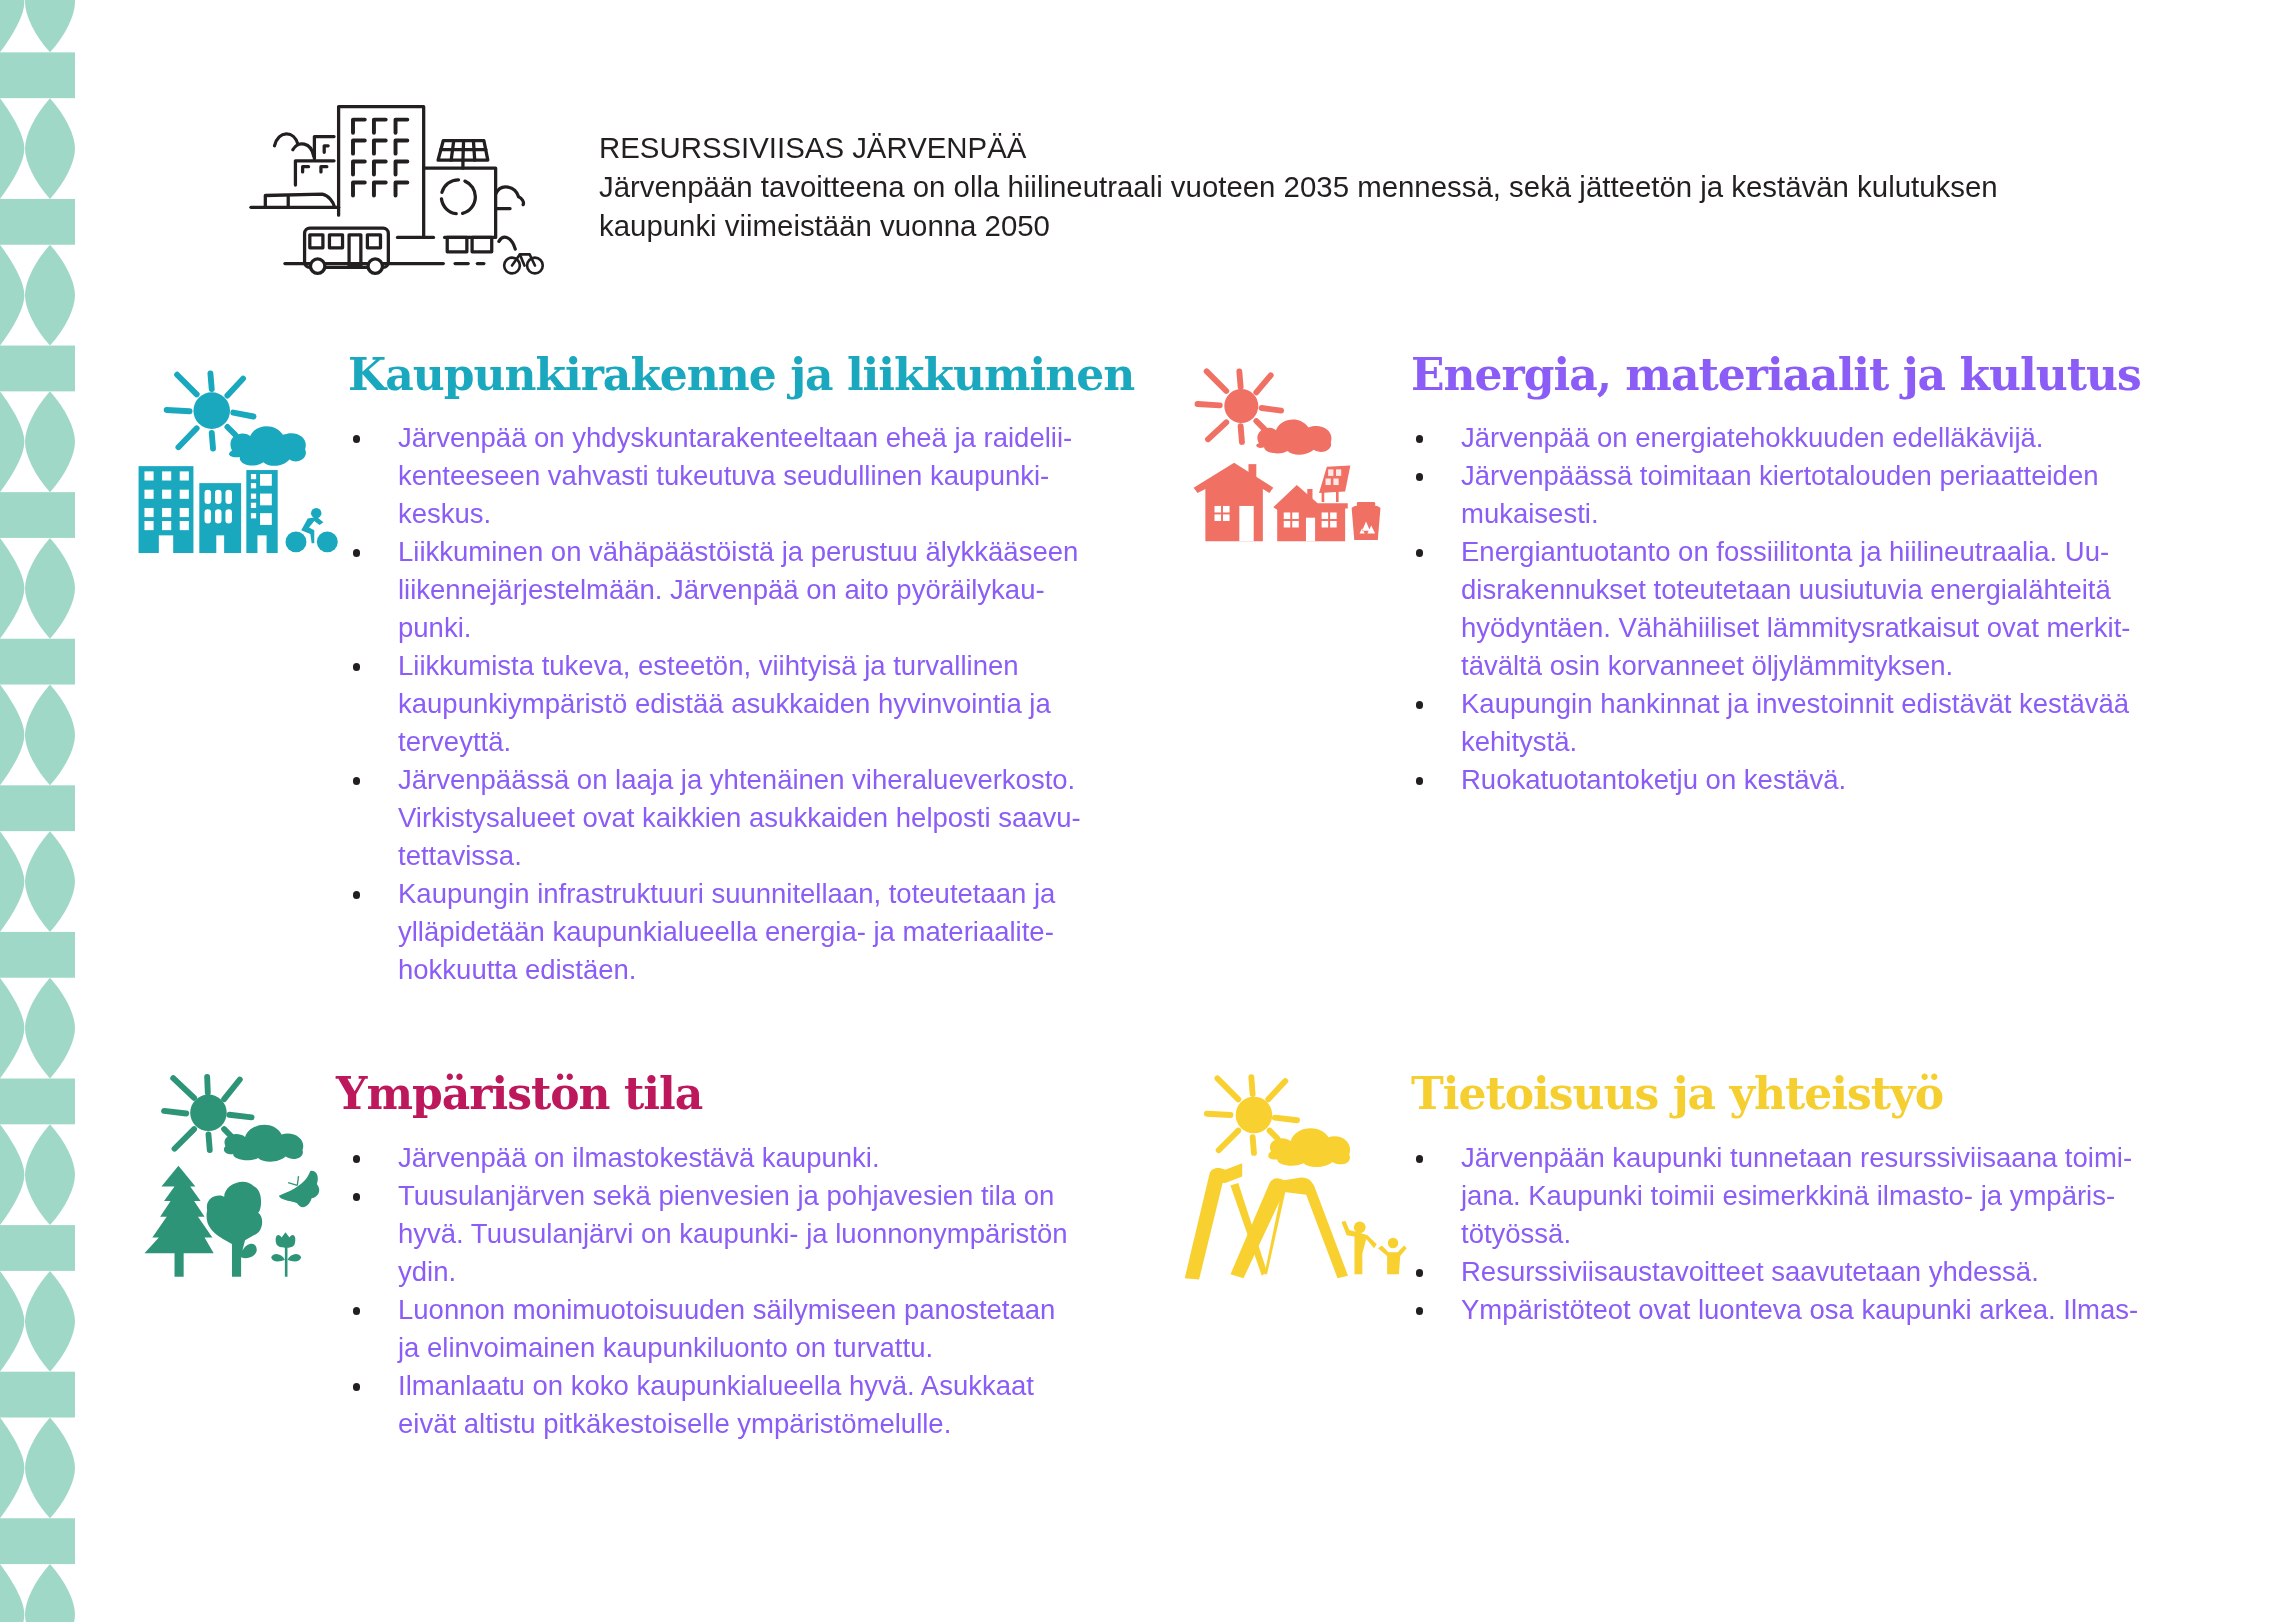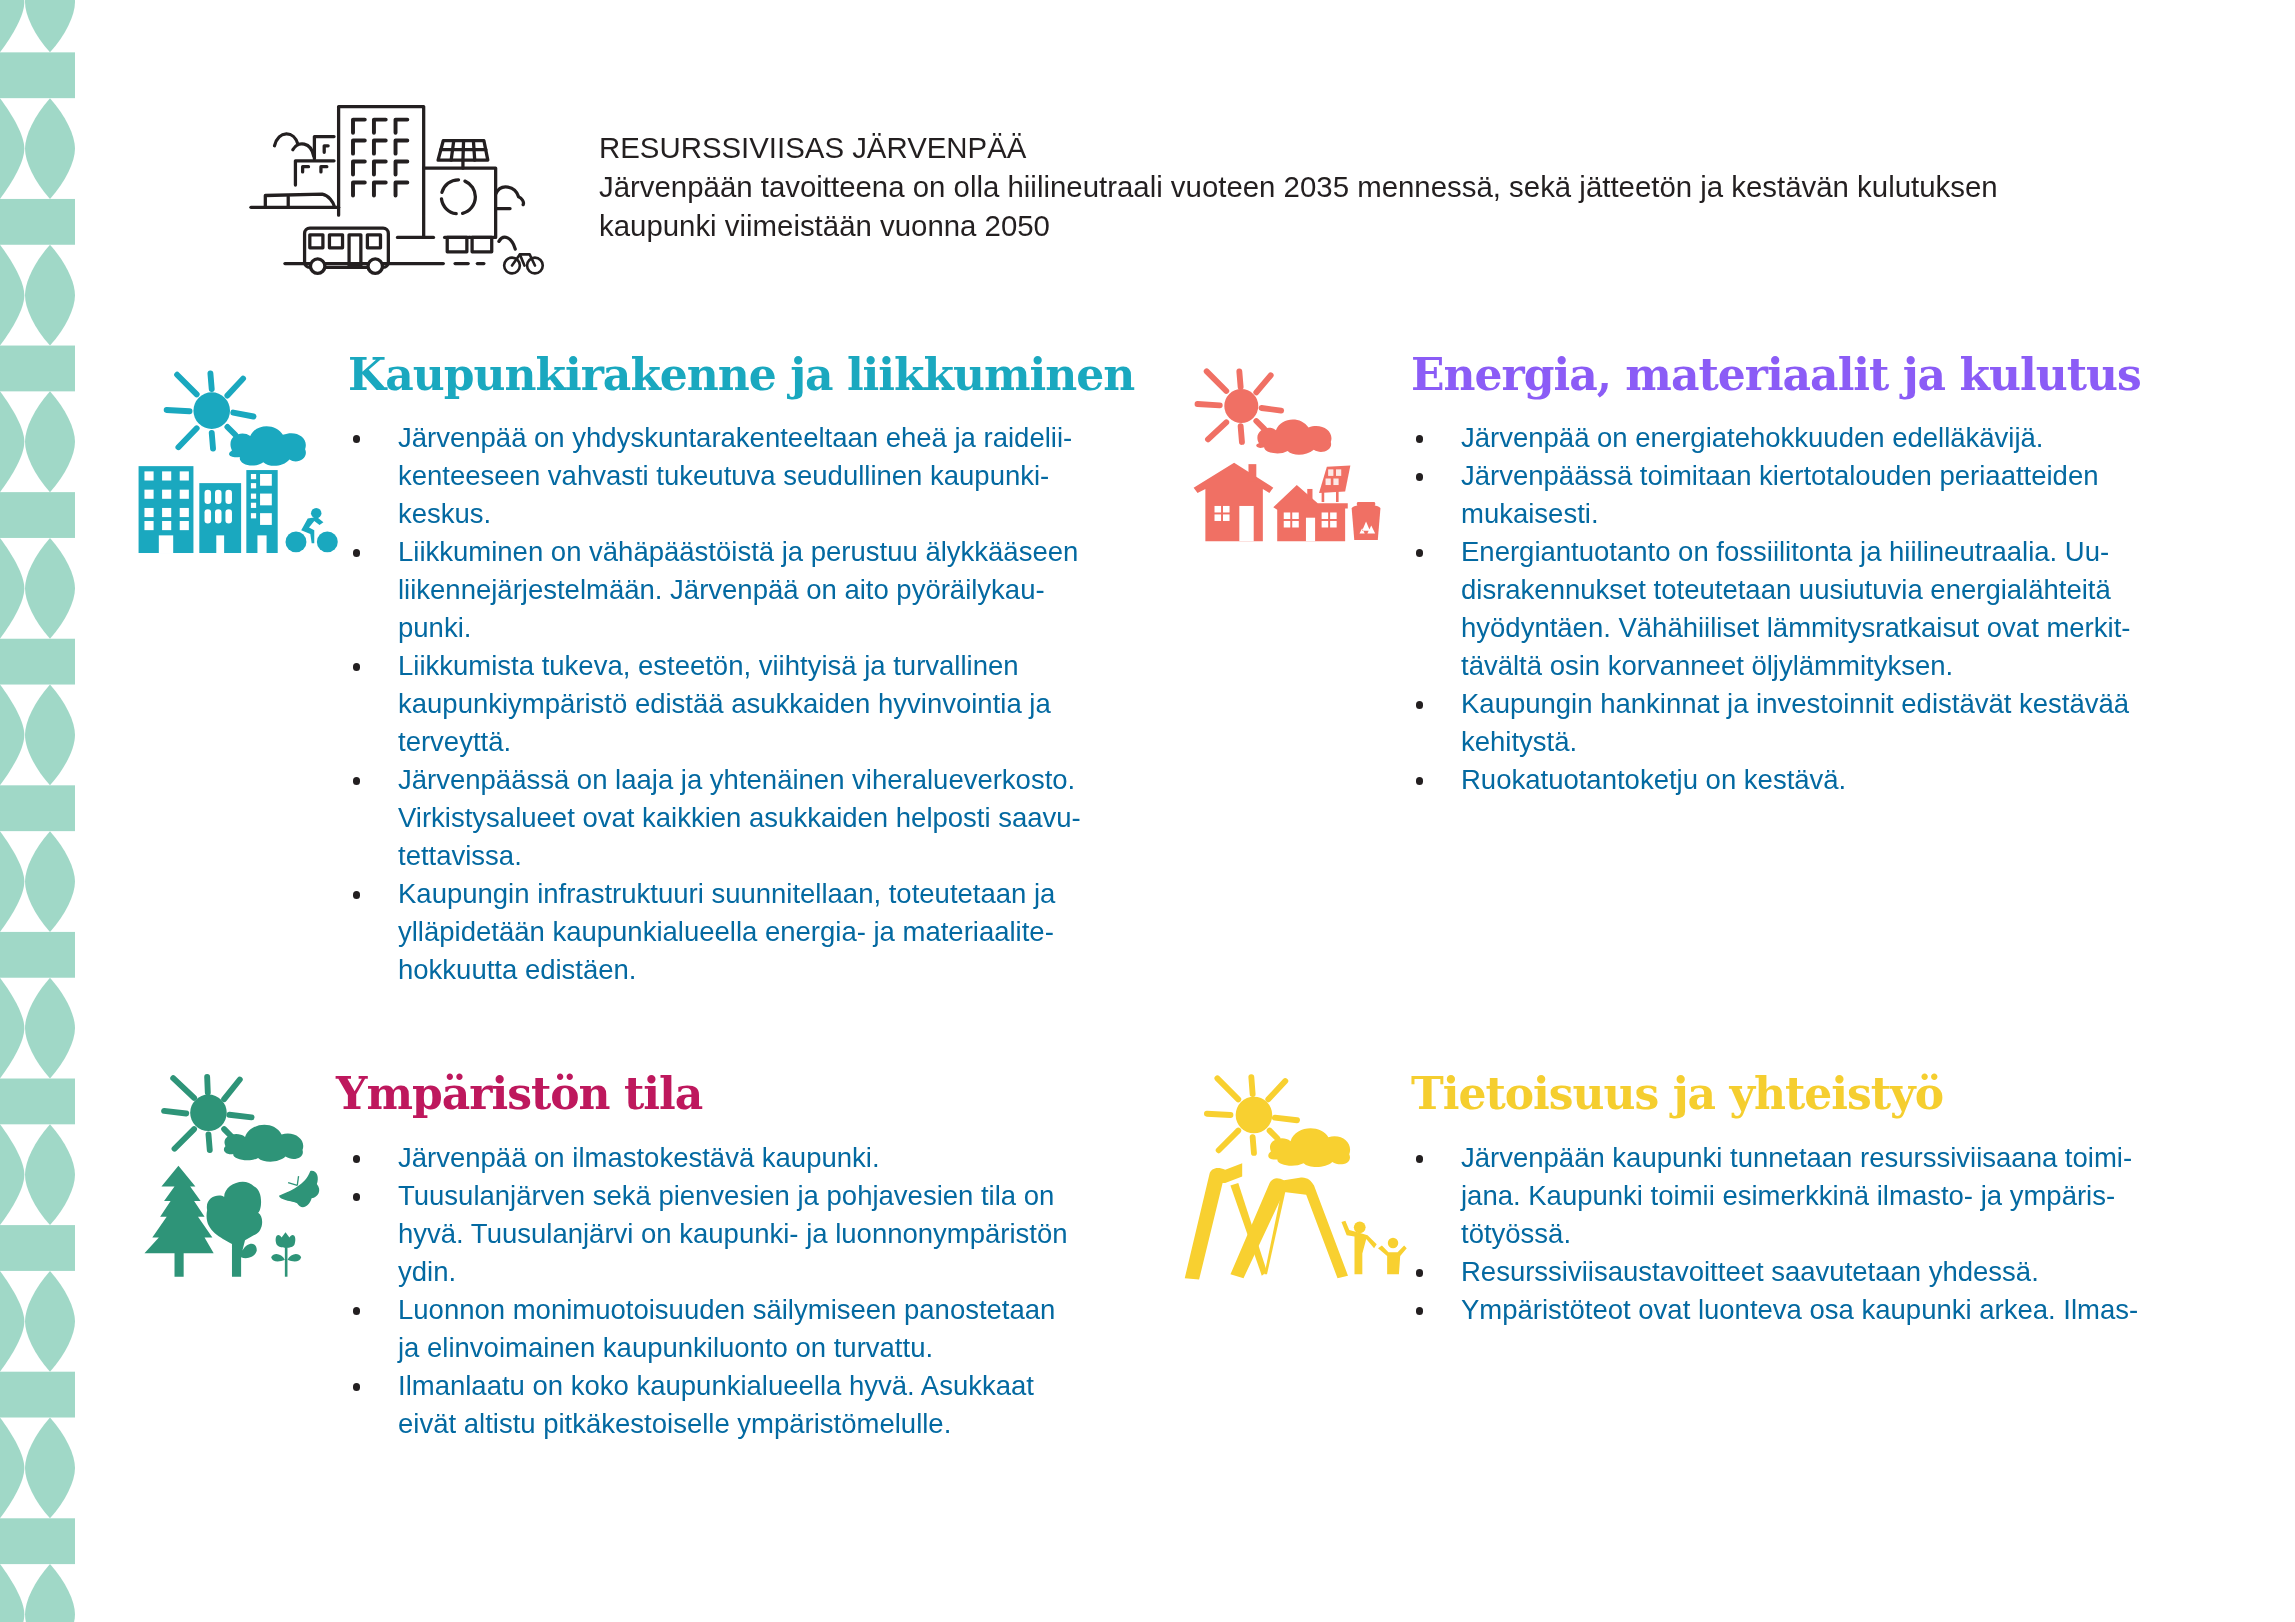--- a/index.html
+++ b/index.html
@@ -16,21 +16,21 @@
 
   .section { position:absolute; }
   .section .icon { position:absolute; }
   .section h2 {
     position:absolute; margin:0; white-space:nowrap;
     font-family:"DejaVu Serif", serif; font-weight:bold;
     font-size:44px; line-height:39px; letter-spacing:-1px;
   }
   .section ul {
     position:absolute; margin:0; padding:0; list-style:none;
-    font-size:27.5px; line-height:38px; color:#0369a1;
+    font-size:27.5px; line-height:38px; color:#8b5cf6;
     font-family:"Liberation Sans", sans-serif;
   }
   .section li { position:relative; padding-left:48px; }
   .section li .bullet { position:absolute; left:0; top:0; width:13px; }
   .section li .bullet::before { content:""; position:absolute; left:2.6px; top:15.7px; width:7.9px; height:7.9px; border-radius:50%; background:#231f20; }
   .line { display:block; white-space:nowrap; }
 
   #sec-urban { left:0; top:0; }
   #sec-urban .icon { left:134px; top:359px; width:209px; height:196px; }
   #sec-urban h2 { left:348px; top:355px; color:#1aa8bf; }

